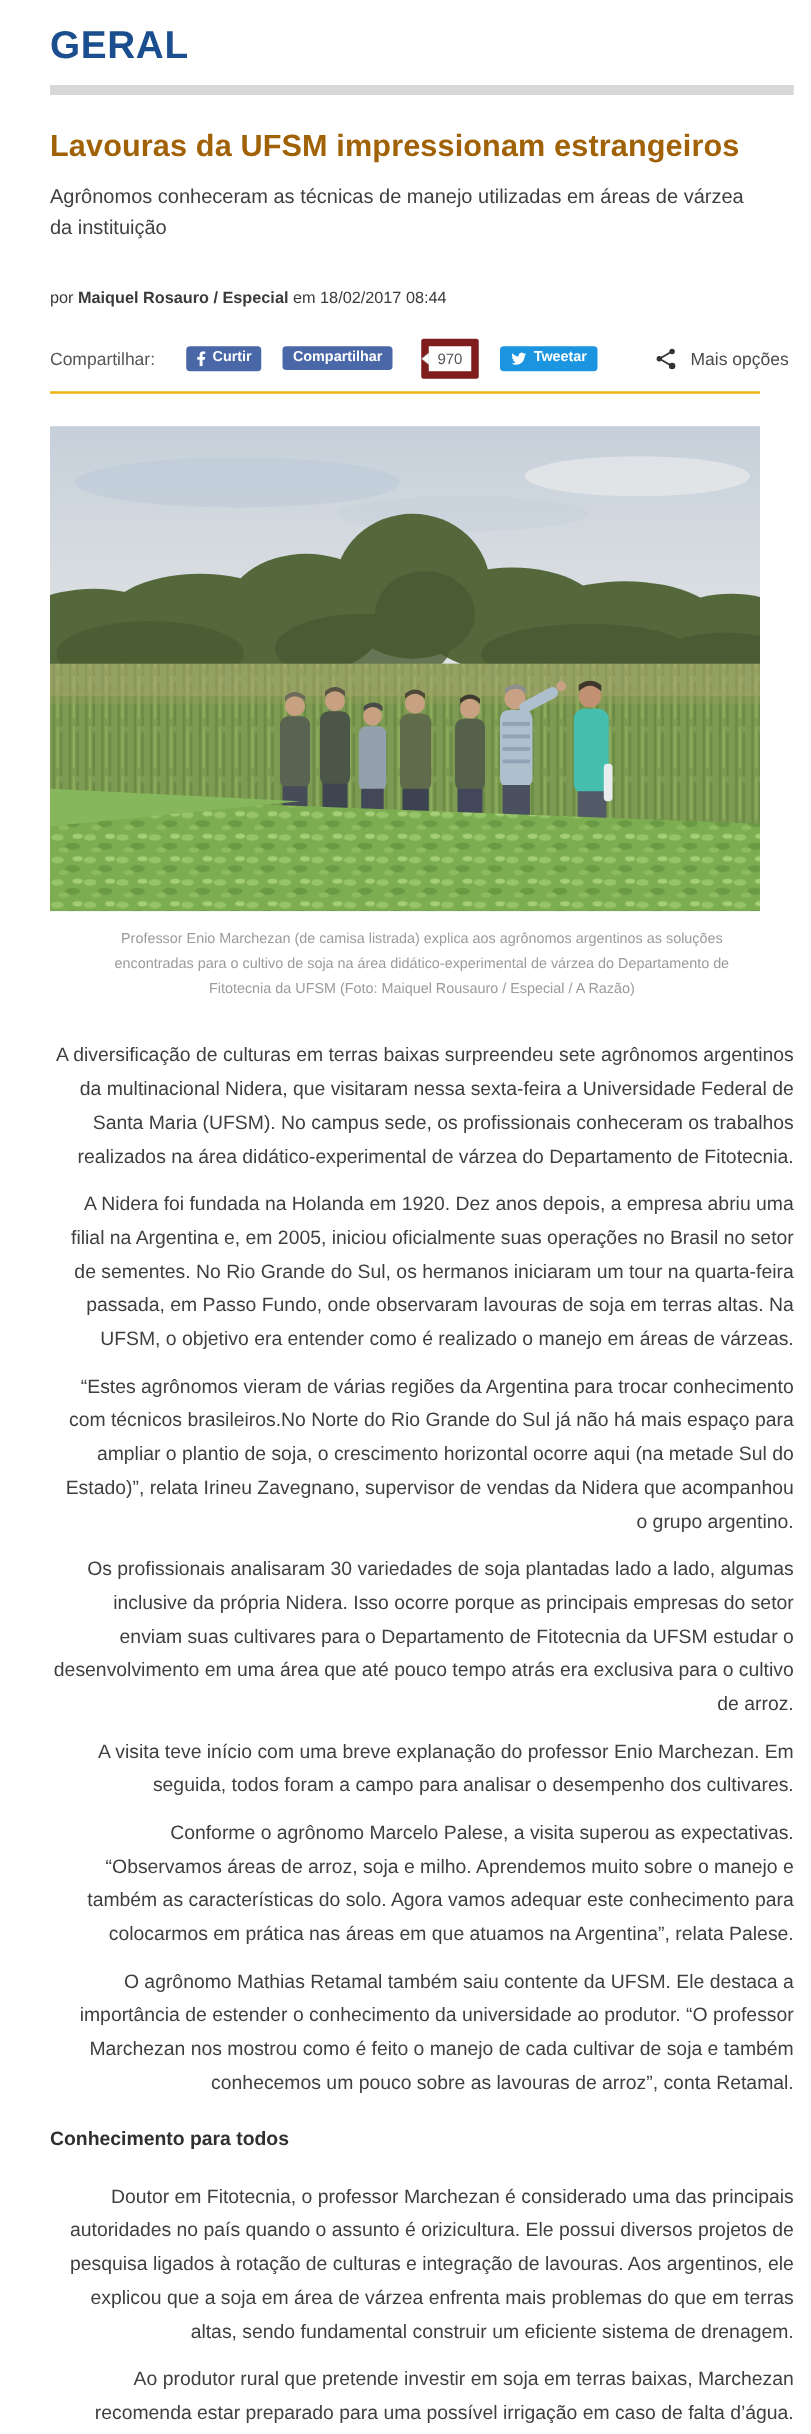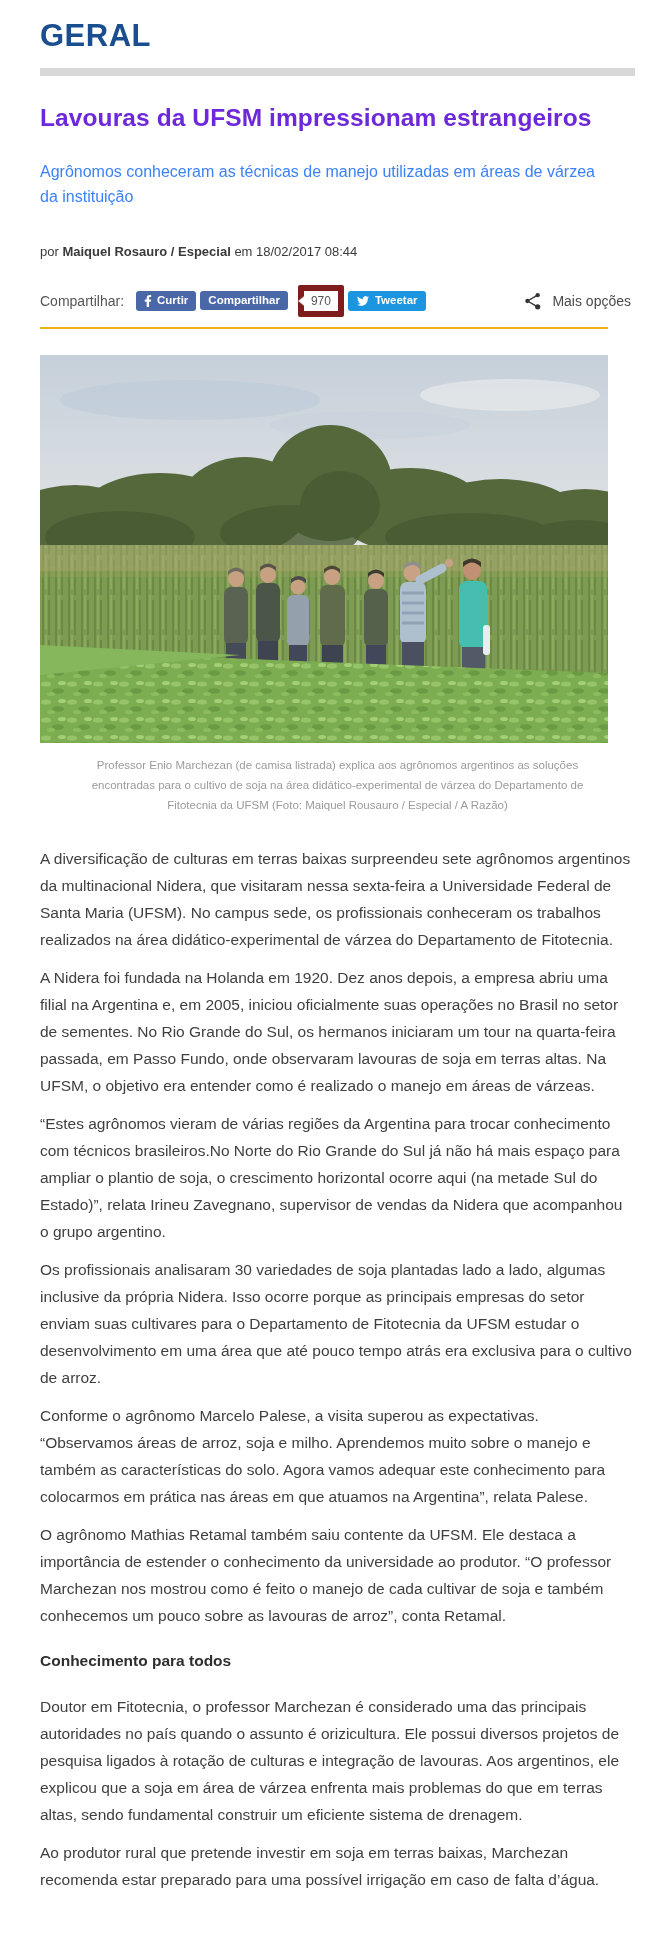--- a/index.html
+++ b/index.html
@@ -5,27 +5,27 @@
   html,body{margin:0;padding:0;background:#fff;}
   body{width:649px;font-family:"Liberation Sans","DejaVu Sans",sans-serif;color:#3f3f3f;}
   .page{width:649px;min-height:1947px;box-sizing:border-box;padding-top:10px;}
   .content{margin:0 14px 0 40px;}
 
   
   .section-title{margin:8px 0 14px 0;font-size:31px;font-weight:700;color:#1b4e8e;letter-spacing:.5px;}
   .section-bar{height:8px;background:#d8d8d8;margin-bottom:28px;}
 
   
-  .article-title{margin:10px 0 28px 0;font-size:24.5px;font-weight:700;color:#6d28d9;letter-spacing:.1px;}
-  .article-subtitle{margin:0 0 34px 0;font-size:16px;color:#3b82f6;line-height:1.55;font-weight:400;max-width:560px;}
+  .article-title{margin:10px 0 14px 0;font-size:24.5px;font-weight:700;color:#a16207;letter-spacing:.1px;}
+  .article-subtitle{margin:0 0 34px 0;font-size:16px;color:#404040;line-height:1.55;font-weight:400;max-width:560px;}
   .byline{margin:0 0 26px 0;font-size:13px;color:#3a3a3a;}
   .byline strong{font-weight:700;}
 
   
-  .share-row{display:flex;align-items:center;gap:4px;margin-bottom:10px;}
+  .share-row{display:flex;align-items:center;gap:17px;margin-bottom:10px;}
   .share-label{font-size:14px;color:#555;margin-right:8px;}
   .btn{display:inline-flex;align-items:center;gap:5px;border:none;border-radius:3px;
        font-family:inherit;font-size:11.5px;font-weight:700;color:#fff;padding:4px 8px;
        line-height:1;cursor:pointer;}
   .btn-fb{background:#4a67a8;}
   .btn-tw{background:#1b95e0;}
   .fb-f-svg{width:8px;height:12px;display:block;}
   .tw-bird-svg{width:14px;height:12px;display:block;}
   .count-bubble{position:relative;background:#fff;border:6px solid #7f1d1d;border-radius:2px;
        font-size:12px;color:#555;padding:3px 7px;margin-left:6px;}
@@ -41,21 +41,21 @@
 
   
   .photo-figure{margin:26px 0 0 0;}
   .photo-frame{width:568px;height:388px;overflow:hidden;background:#cfd6dc;}
   .photo-frame svg{display:block;}
   .photo-caption{margin:12px auto 0 auto;max-width:530px;text-align:center;
        font-size:11.5px;color:#9b9b9b;line-height:1.75;}
 
   
   .article-body{margin-top:30px;max-width:596px;}
-  .para{margin:0 0 11px 0;font-size:15.5px;line-height:27px;color:#3f3f3f;}
+  .para{margin:0 0 11px 0;font-size:15.5px;line-height:27px;color:#3f3f3f;text-align:right;}
   .sub-heading{margin:23px 0 23px 0;font-size:15.5px;font-weight:700;color:#2f2f2f;}
 </style>
 </head>
 <body>
 
 <div class="page">
   <div class="content">
 
     <header>
       <h1 class="section-title">GERAL</h1>
@@ -214,20 +214,21 @@
           </svg>
         </div>
         <figcaption class="photo-caption">Professor Enio Marchezan (de camisa listrada) explica aos agrônomos argentinos as soluções encontradas para o cultivo de soja na área didático-experimental de várzea do Departamento de Fitotecnia da UFSM (Foto: Maiquel Rousauro / Especial / A Razão)</figcaption>
       </figure>
 
       <div id="article-body" class="article-body">
           <p class="para">A diversificação de culturas em terras baixas surpreendeu sete agrônomos argentinos da multinacional Nidera, que visitaram nessa sexta-feira a Universidade Federal de Santa Maria (UFSM). No campus sede, os profissionais conheceram os trabalhos realizados na área didático-experimental de várzea do Departamento de Fitotecnia.</p>
           <p class="para">A Nidera foi fundada na Holanda em 1920. Dez anos depois, a empresa abriu uma filial na Argentina e, em 2005, iniciou oficialmente suas operações no Brasil no setor de sementes. No Rio Grande do Sul, os hermanos iniciaram um tour na quarta-feira passada, em Passo Fundo, onde observaram lavouras de soja em terras altas. Na UFSM, o objetivo era entender como é realizado o manejo em áreas de várzeas.</p>
           <p class="para">“Estes agrônomos vieram de várias regiões da Argentina para trocar conhecimento com técnicos brasileiros.No Norte do Rio Grande do Sul já não há mais espaço para ampliar o plantio de soja, o crescimento horizontal ocorre aqui (na metade Sul do Estado)”, relata Irineu Zavegnano, supervisor de vendas da Nidera que acompanhou o grupo argentino.</p>
           <p class="para">Os profissionais analisaram 30 variedades de soja plantadas lado a lado, algumas inclusive da própria Nidera. Isso ocorre porque as principais empresas do setor enviam suas cultivares para o Departamento de Fitotecnia da UFSM estudar o desenvolvimento em uma área que até pouco tempo atrás era exclusiva para o cultivo de arroz.</p>
+          <p class="para">A visita teve início com uma breve explanação do professor Enio Marchezan. Em seguida, todos foram a campo para analisar o desempenho dos cultivares.</p>
           <p class="para">Conforme o agrônomo Marcelo Palese, a visita superou as expectativas. “Observamos áreas de arroz, soja e milho. Aprendemos muito sobre o manejo e também as características do solo. Agora vamos adequar este conhecimento para colocarmos em prática nas áreas em que atuamos na Argentina”, relata Palese.</p>
           <p class="para">O agrônomo Mathias Retamal também saiu contente da UFSM. Ele destaca a importância de estender o conhecimento da universidade ao produtor. “O professor Marchezan nos mostrou como é feito o manejo de cada cultivar de soja e também conhecemos um pouco sobre as lavouras de arroz”, conta Retamal.</p>
           <h3 class="sub-heading">Conhecimento para todos</h3>
           <p class="para">Doutor em Fitotecnia, o professor Marchezan é considerado uma das principais autoridades no país quando o assunto é orizicultura. Ele possui diversos projetos de pesquisa ligados à rotação de culturas e integração de lavouras. Aos argentinos, ele explicou que a soja em área de várzea enfrenta mais problemas do que em terras altas, sendo fundamental construir um eficiente sistema de drenagem.</p>
           <p class="para">Ao produtor rural que pretende investir em soja em terras baixas, Marchezan recomenda estar preparado para uma possível irrigação em caso de falta d’água.</p>
         </div>
     </main>
 
   </div>
 </div>

